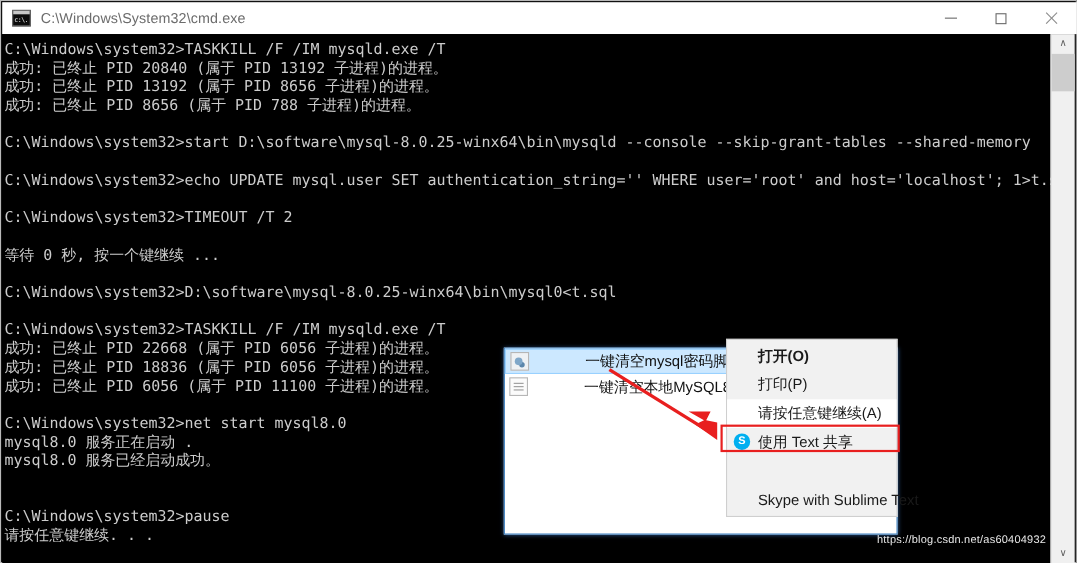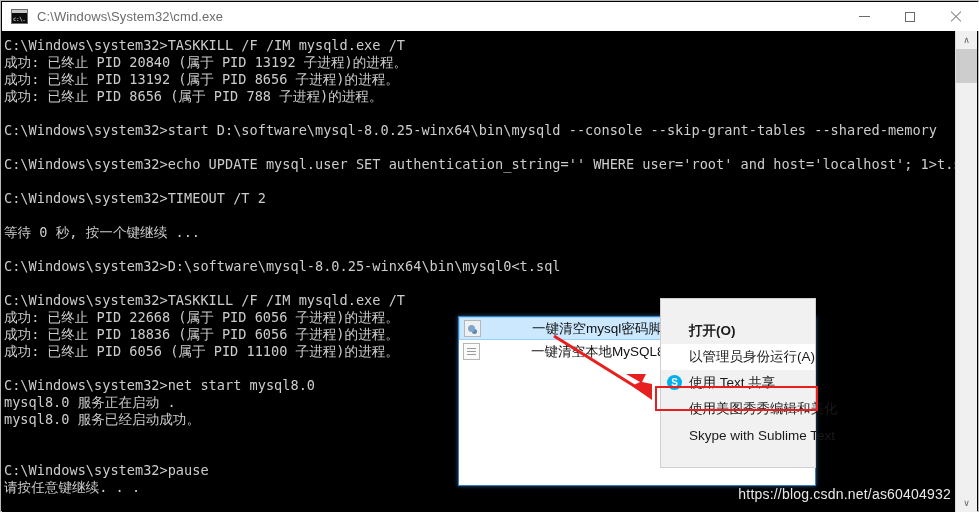--- a/index.html
+++ b/index.html
@@ -104,23 +104,23 @@
     background:#7fa7c9;box-shadow:3px 3px 0 -1px #5c86ab;
   }
   .file-ico.textfile{background:#fbfbfb;}
   .file-ico.textfile:before{
     content:"";position:absolute;left:3px;top:4px;right:3px;height:1px;
     background:#999;box-shadow:0 3px 0 #999,0 6px 0 #999;
   }
 
   
   .ctx-menu{
-    position:absolute;left:660px;top:298px;width:156px;
+    position:absolute;left:660px;top:308px;width:156px;
     background:#f1f1f1;border:1px solid #cfcfcf;box-sizing:border-box;
-    padding:19px 0;
+    padding:2px 0;
   }
   .ctx-item{
     display:flex;align-items:center;height:26px;padding-left:5px;
     font-family:"Liberation Sans", sans-serif;font-size:13.5px;color:#1a1a1a;
     white-space:nowrap;position:relative;
   }
   .ctx-item.bold{font-weight:bold;}
   .ctx-item.highlight{background:#ffffff;}
   .ctx-ico{width:18px;height:18px;margin-right:5px;flex:0 0 auto;position:relative;}
   .ctx-ico.blank{background:transparent;}
@@ -152,21 +152,21 @@
   
   .red-box{
     position:absolute;left:655px;top:386px;width:163px;height:25px;
     border:2px solid #e81f1f;box-sizing:border-box;pointer-events:none;
   }
   .red-arrow{position:absolute;left:548px;top:330px;width:120px;height:80px;pointer-events:none;}
 
   
   .watermark{
     position:absolute;right:28px;top:486px;
-    color:#e8e8e8;font-size:14px;font-family:"Liberation Sans", sans-serif;
+    color:#e8e8e8;font-size:10px;font-family:"Liberation Sans", sans-serif;
     white-space:nowrap;letter-spacing:0.2px;
   }
 </style>
 </head>
 <body>
 
 <div id="app">
 
   <div class="win-frame">
 
@@ -213,33 +213,36 @@
         </div>
       </div>
   </div>
 
   <div class="ctx-menu">
     <div id="ctx-list">
         <div class="ctx-item bold">
           <span class="ctx-ico blank"></span>
           <span>打开(O)</span>
         </div>
+        <div class="ctx-item">
+          <span class="ctx-ico blank"></span>
+          <span>打印(P)</span>
+        </div>
         <div class="ctx-item highlight">
           <span class="ctx-ico"><span class="shield"></span></span>
-          <span>以管理员身份运行(A)</span>
+          <span>请按任意键继续(A)</span>
         </div>
         <div class="ctx-item">
           <span class="ctx-ico">
             <span class="skype">S</span>
           </span>
           <span>使用 Text 共享</span>
         </div>
         <div class="ctx-item">
           <span class="ctx-ico blank"></span>
-          <span>使用美图秀秀编辑和美化</span>
         </div>
         <div class="ctx-item">
           <span class="ctx-ico blank"></span>
           <span>Skype with Sublime Text</span>
         </div>
       </div>
   </div>
 
   <svg class="red-arrow" viewBox="0 0 120 80">
     <line x1="6" y1="6" x2="96" y2="62" stroke="#e81f1f" stroke-width="3"></line>

